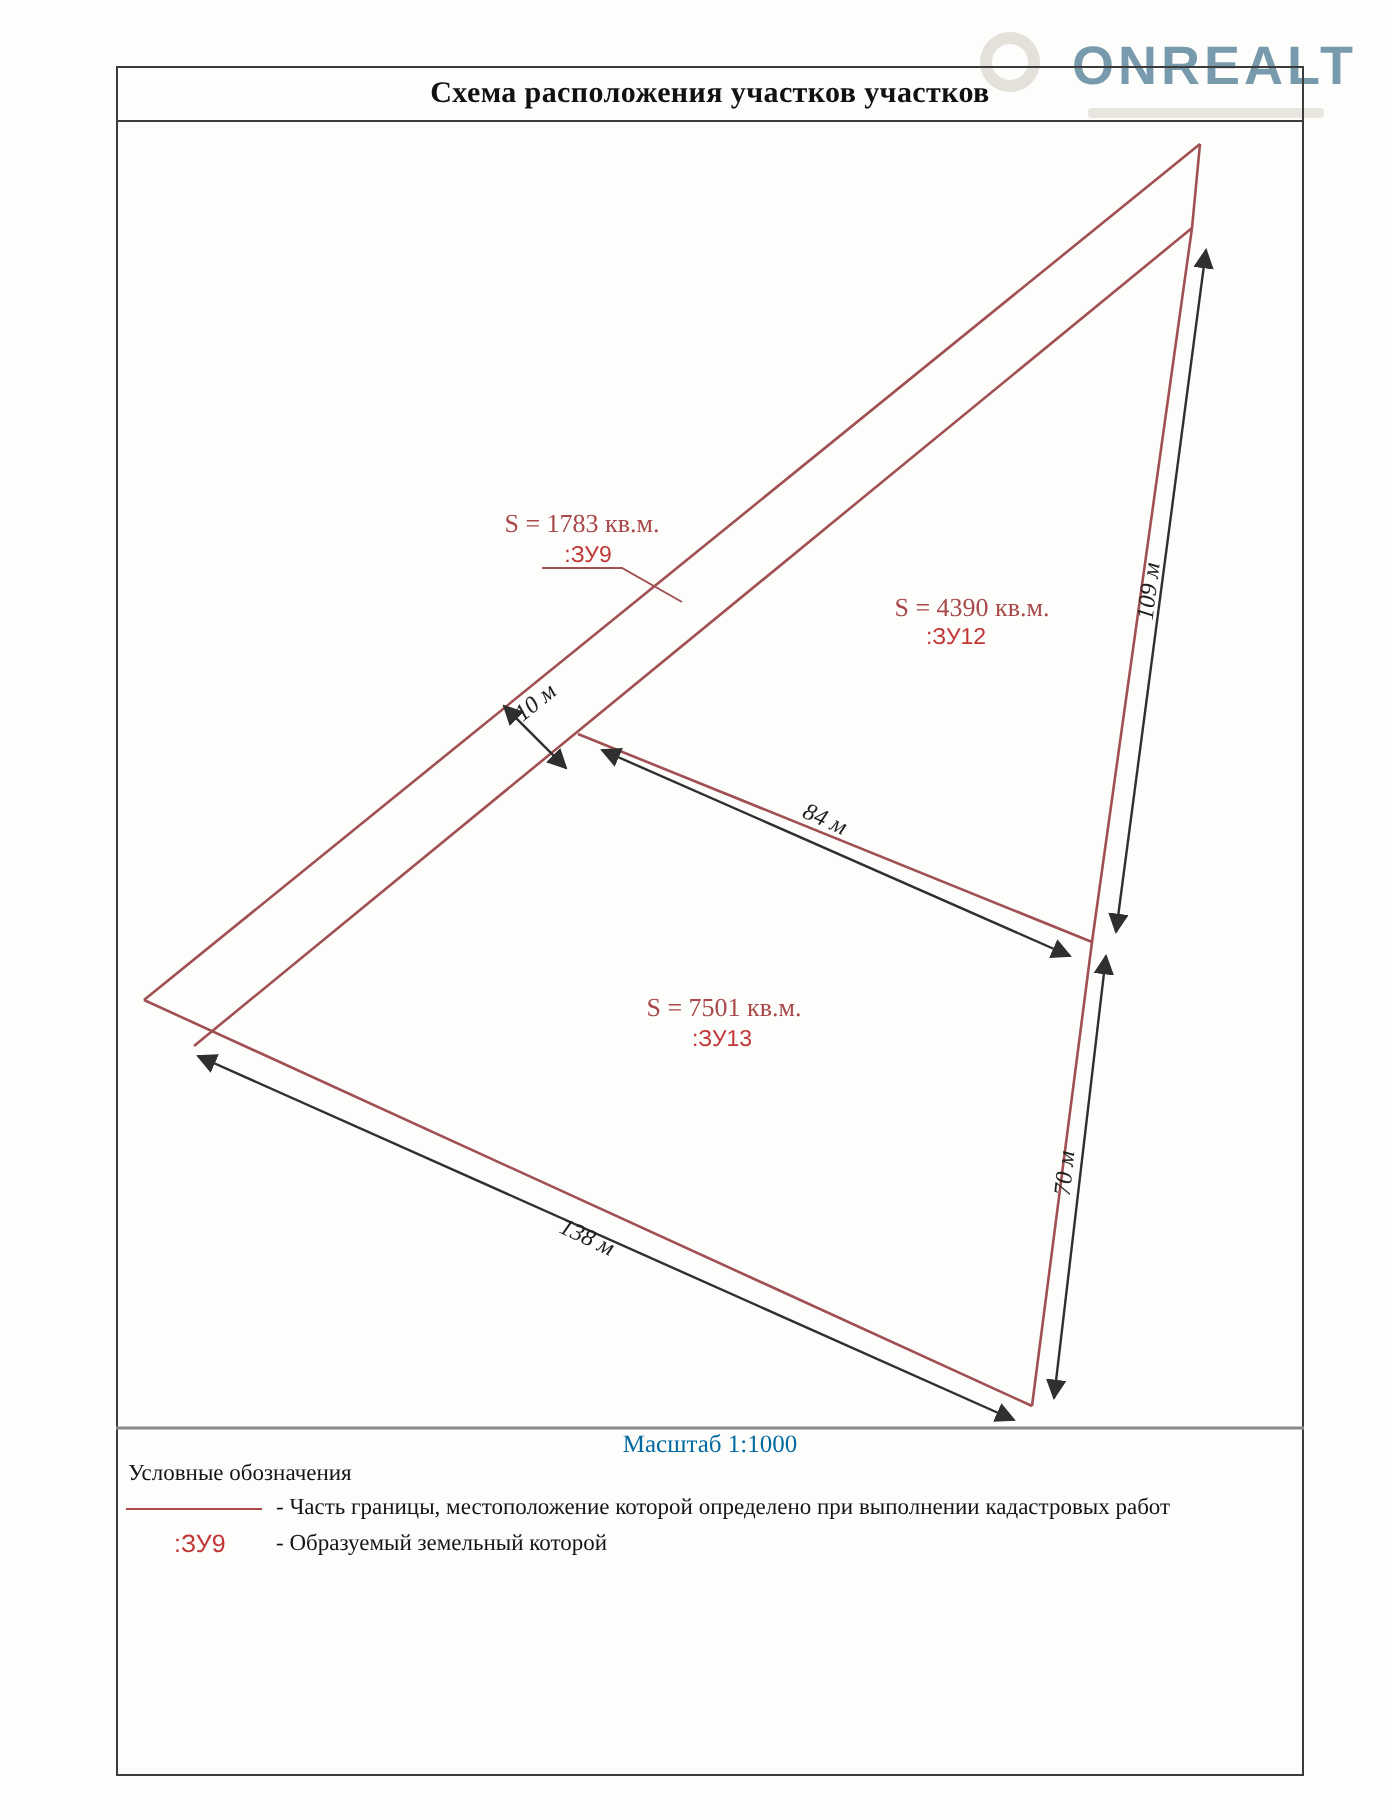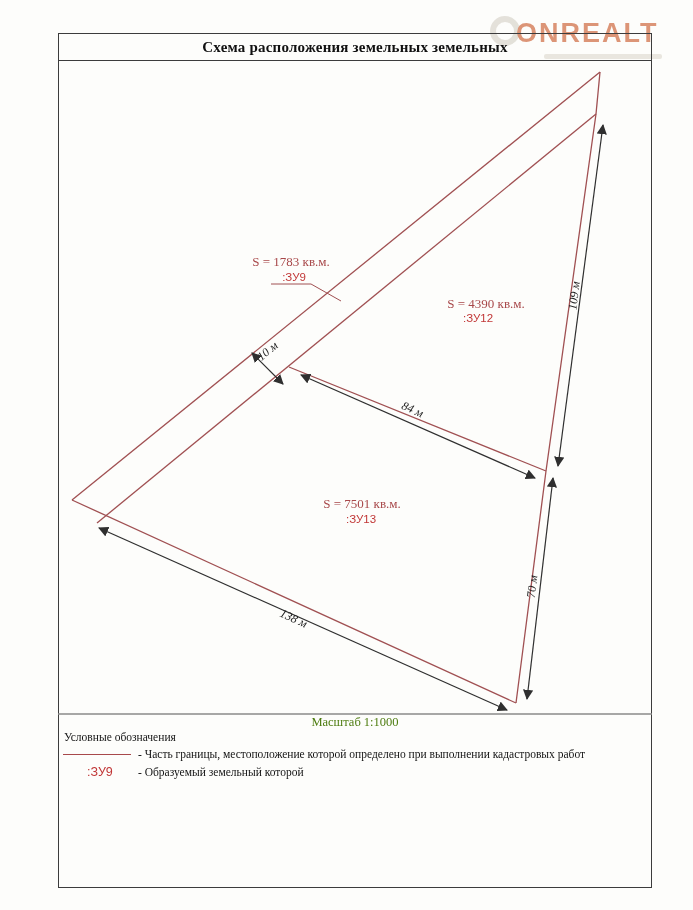--- a/index.html
+++ b/index.html
@@ -19,61 +19,61 @@
   }
   .titlebar span{
     font-weight:bold;font-size:15px;color:#111;letter-spacing:.2px;
   }
   svg.diagram{position:absolute;left:0;top:0;width:693px;height:910px;}
   .s-label{font-family:"Liberation Serif",serif;font-size:13px;fill:#a8484a;}
   .zu-label{font-family:"Liberation Sans",sans-serif;font-size:11.5px;fill:#c13636;}
   .meas{font-family:"Liberation Serif",serif;font-style:italic;font-size:12px;fill:#1d1d1d;}
   .scale-label{
     position:absolute;left:58px;top:715px;width:594px;text-align:center;
-    font-size:12.5px;color:#4d7c0f;
+    font-size:12.5px;color:#0369a1;
   }
   .legend{
     position:absolute;left:58px;top:731px;width:617px;font-size:11.5px;color:#141414;
   }
   .legend-title{margin:0 0 4px 6px;}
   .legend-row{display:flex;align-items:center;margin-bottom:4px;min-height:14px;}
   .legend-symbol{width:80px;padding-left:5px;box-sizing:border-box;display:flex;align-items:center;justify-content:flex-start;}
   .line-sample{width:68px;height:0;border-top:1.6px solid #a8494b;}
   .legend-zu{font-family:"Liberation Sans",sans-serif;font-size:12.5px;color:#c13636;margin-left:24px;}
   .legend-text{padding-left:0px;}
   .watermark{
     position:absolute;left:482px;top:10px;width:210px;height:58px;
     pointer-events:none;opacity:.55;
   }
   .wm-ring{
     position:absolute;left:8px;top:6px;width:30px;height:30px;border-radius:50%;
     border:6px solid #cfcbbf;box-sizing:border-box;
   }
   .wm-text{
-    position:absolute;left:34px;top:8px;
+    position:absolute;left:54px;top:8px;
     font-family:"Liberation Sans",sans-serif;font-weight:bold;font-size:27px;
-    letter-spacing:2px;color:#c2410c;
+    letter-spacing:2px;color:#0c4a6e;
   }
   .wm-sub{
     position:absolute;left:62px;top:44px;width:118px;height:5px;
     background:#d9d5c9;border-radius:2px;
   }
 </style>
 </head>
 <body>
 
 <div class="watermark">
   <div class="wm-ring"></div>
   <div class="wm-text">ONREALT</div>
   <div class="wm-sub"></div>
 </div>
 
 <div class="frame">
   <div class="titlebar">
-    <span>Схема расположения земельных земельных</span>
+    <span>Схема расположения участков участков</span>
   </div>
 </div>
 
 <svg class="diagram" viewBox="0 0 693 910" xmlns="http://www.w3.org/2000/svg">
   <defs>
     <marker id="arr" viewBox="0 0 10 10" refX="9" refY="5" markerWidth="8.5" markerHeight="8.5" orient="auto-start-reverse">
       <path d="M0,0 L10,5 L0,10 z" fill="#2f2f2f"></path>
     </marker>
   </defs>
 

